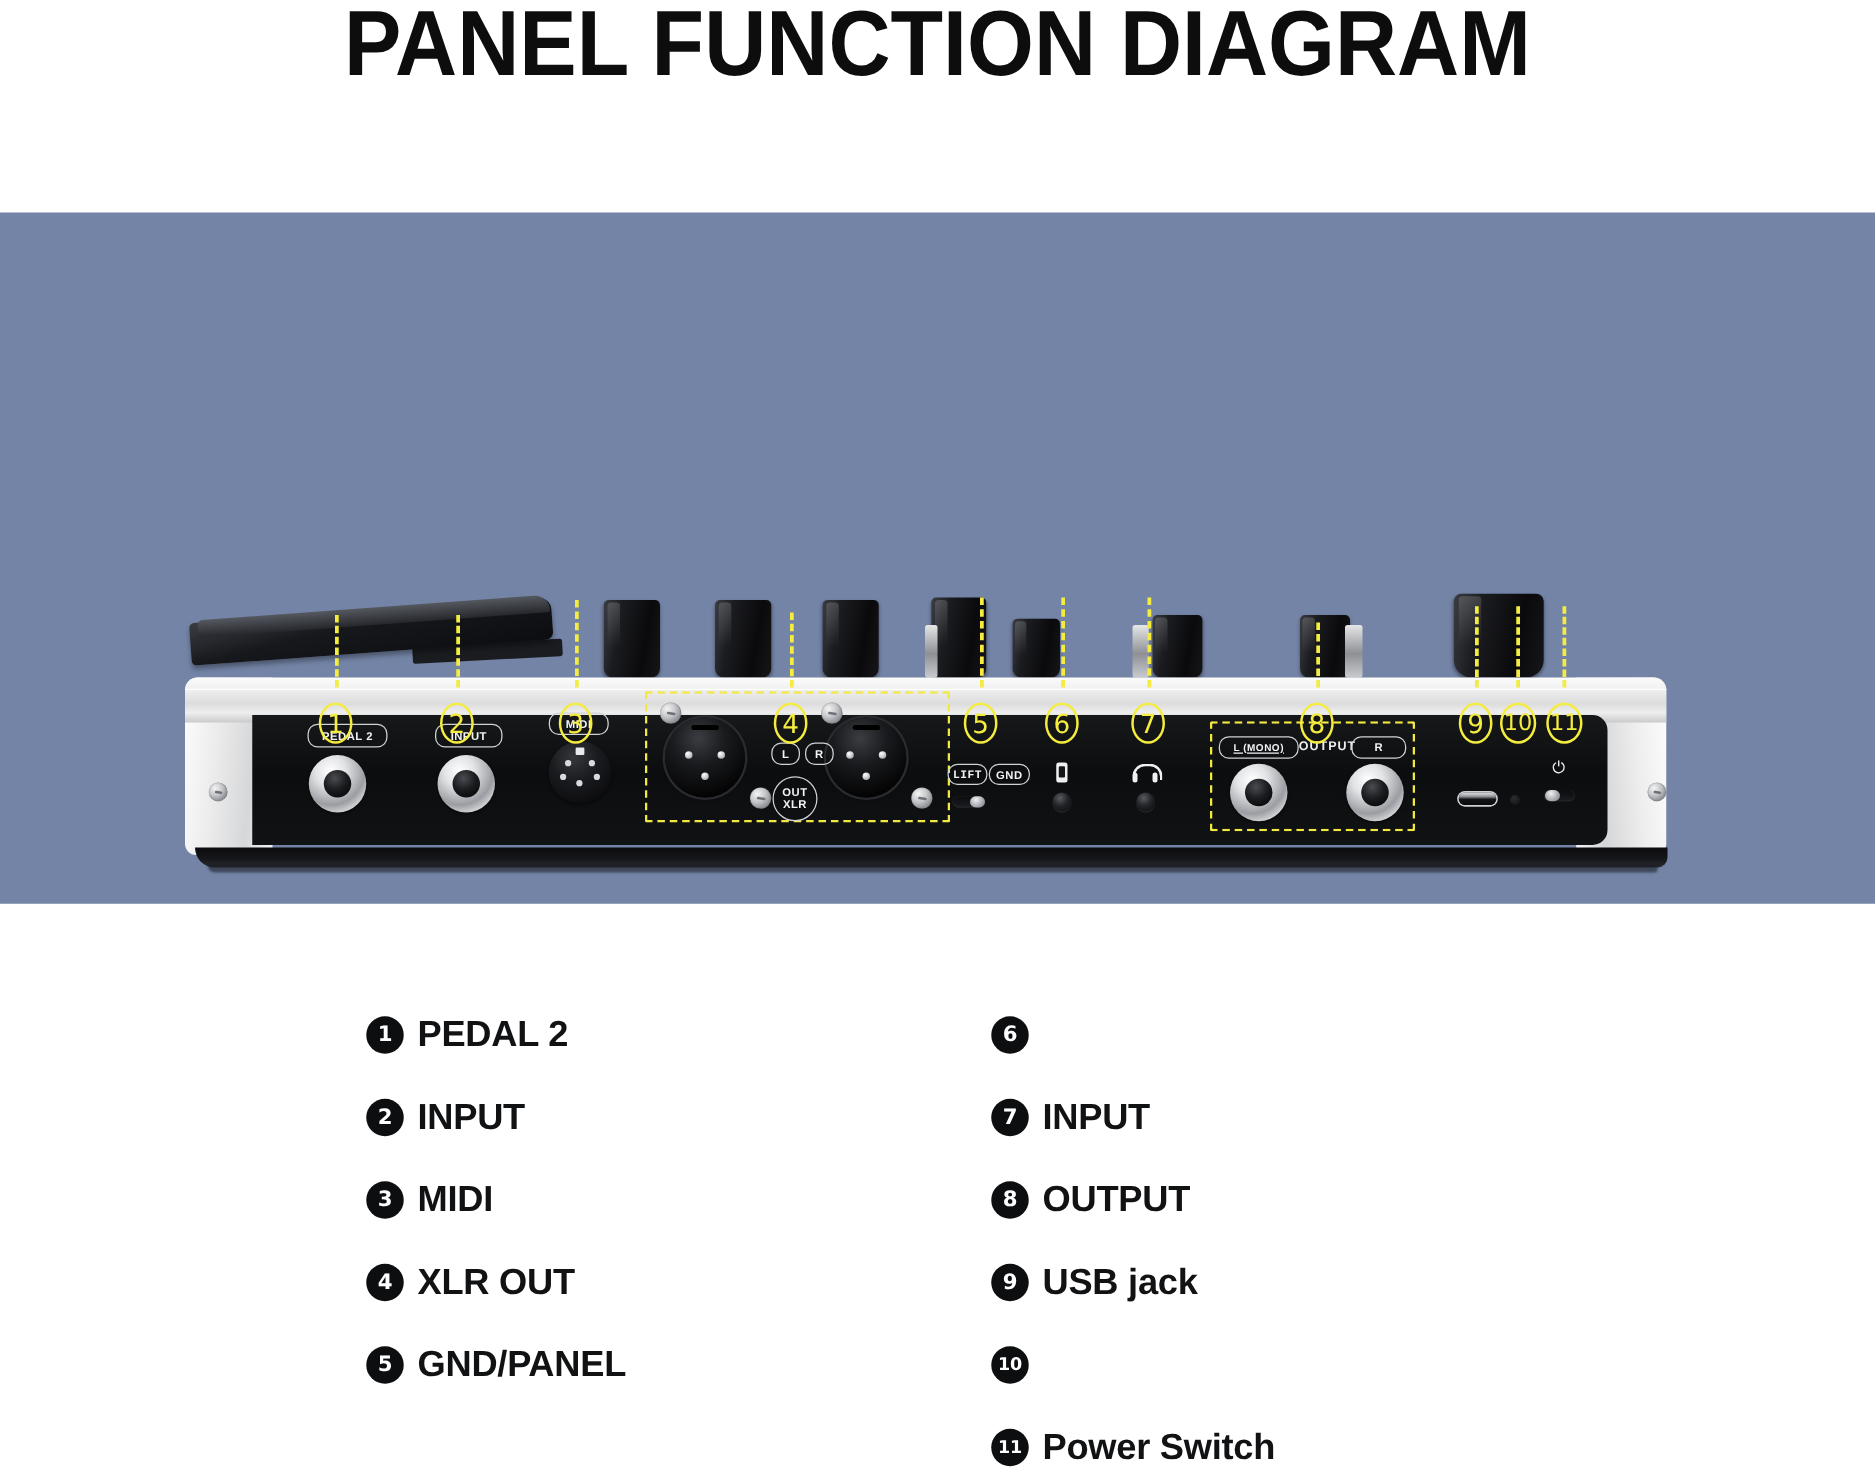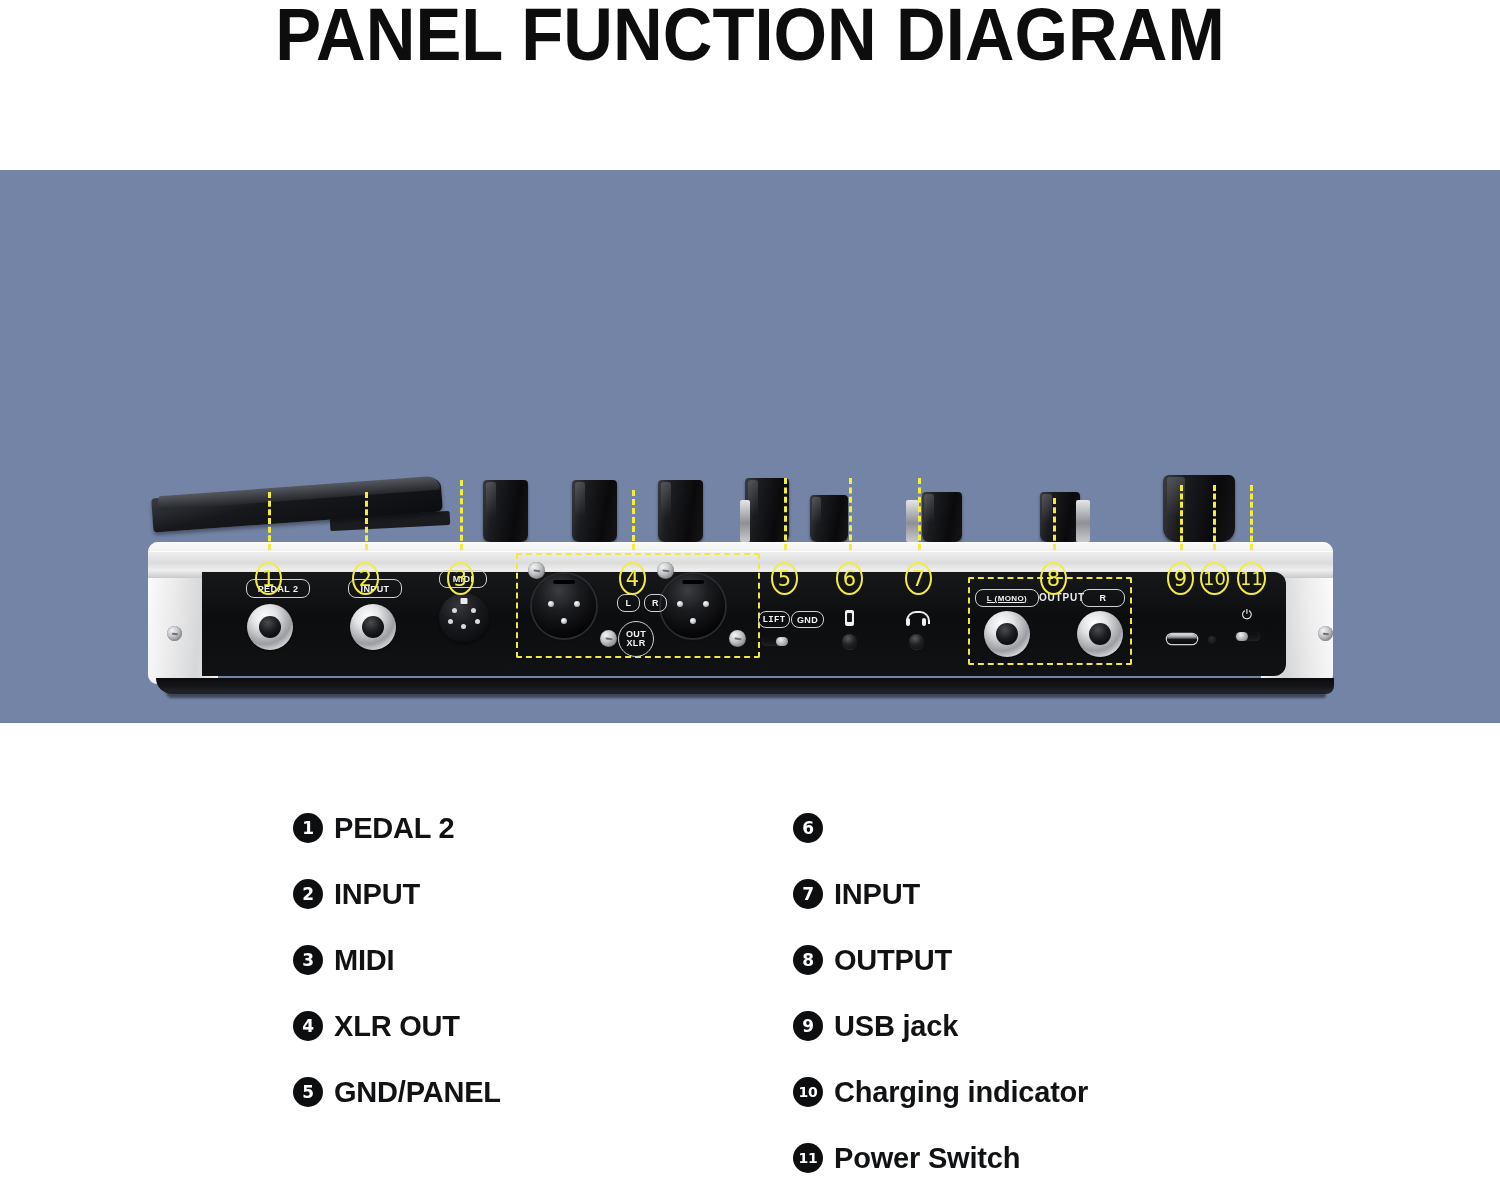--- a/index.html
+++ b/index.html
@@ -441,20 +441,19 @@
       <div class="legend-item">
         <span class="legend-num">8</span>
         <span>OUTPUT</span>
       </div>
       <div class="legend-item">
         <span class="legend-num">9</span>
         <span>USB jack</span>
       </div>
       <div class="legend-item">
         <span class="legend-num two">10</span>
-        <span>Charging indicator</span>
       </div>
       <div class="legend-item">
         <span class="legend-num two">11</span>
         <span>Power Switch</span>
       </div>
     </div>
 </div>
 
 </body></html>

